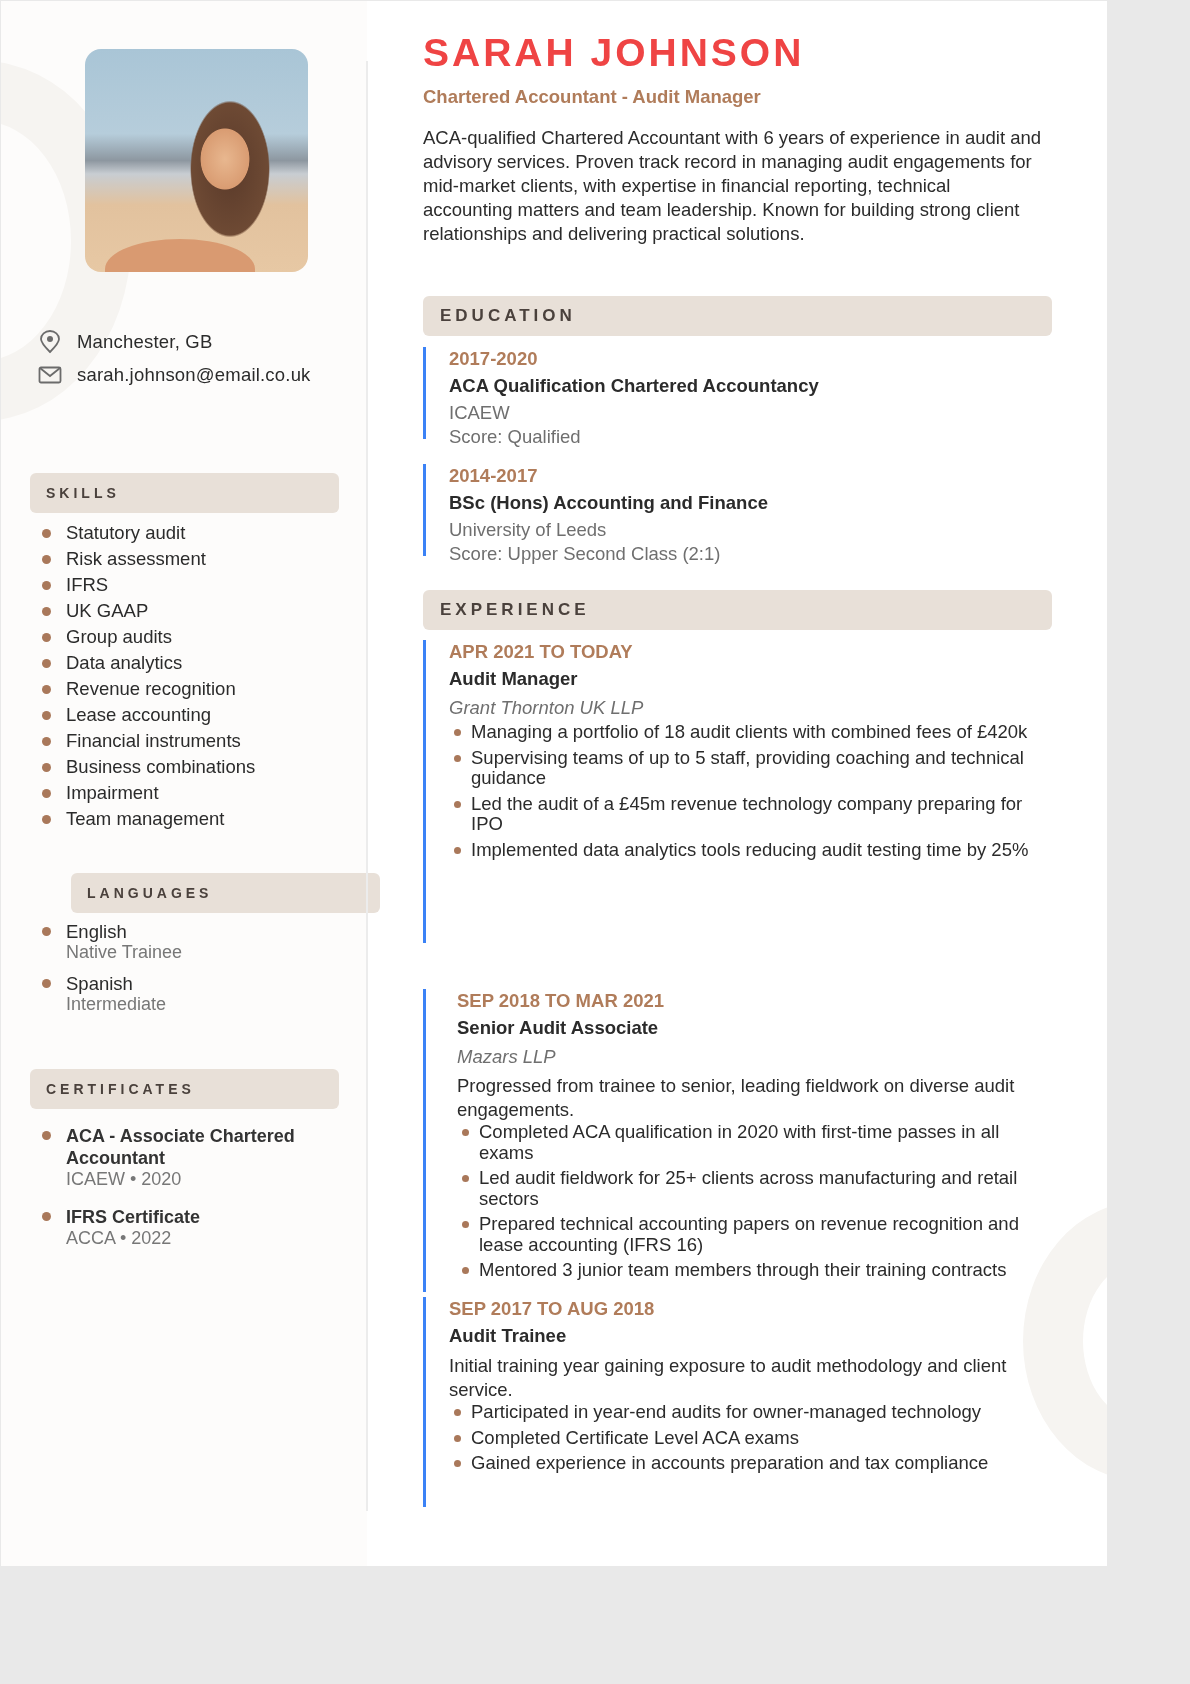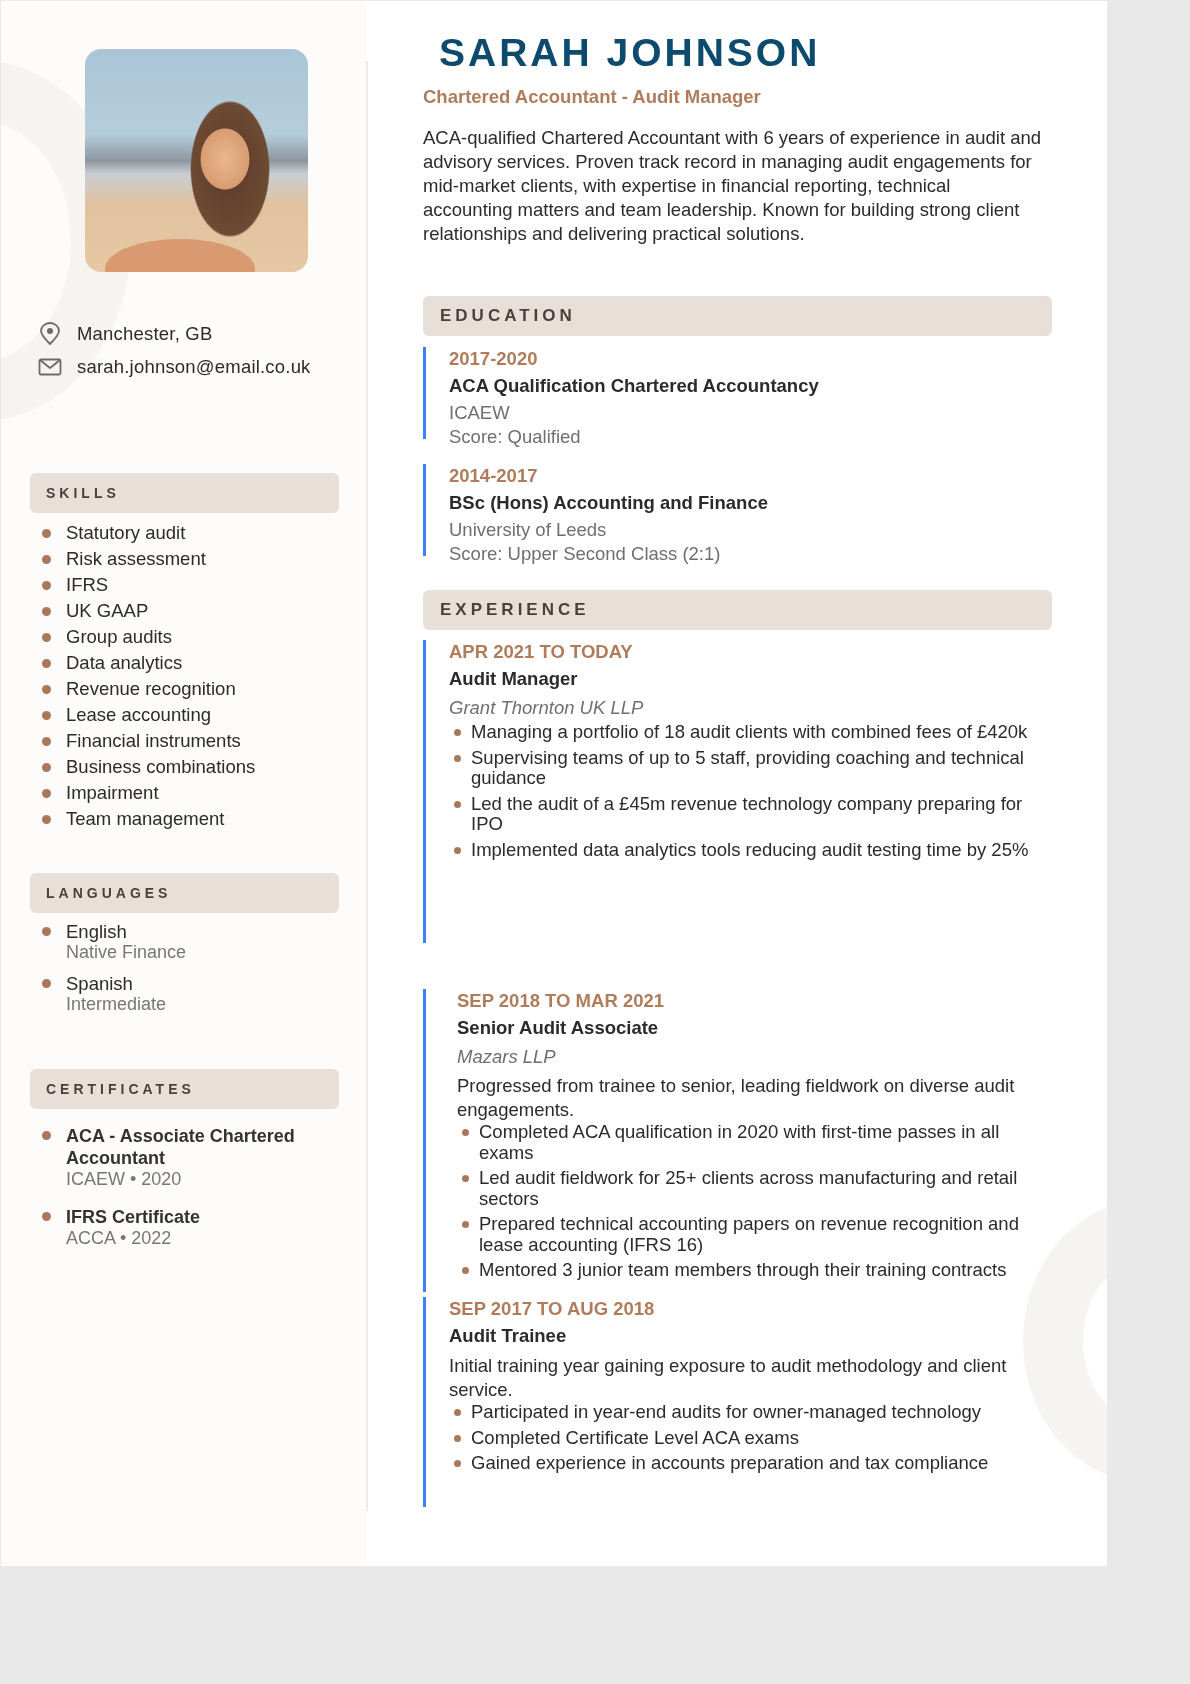--- a/index.html
+++ b/index.html
@@ -29,21 +29,21 @@
       border-radius: 16px; overflow: hidden;
       background:
         radial-gradient(ellipse 40px 50px at 140px 110px, #e8b78f 0%, #d99c72 60%, transparent 62%),
         radial-gradient(ellipse 70px 120px at 145px 120px, #5a3a2a 0%, #6e4a34 55%, transparent 57%),
         linear-gradient(180deg, #a9c5d6 0%, #b6cddb 38%, #8d97a0 50%, #c8cdd2 56%, #e2c29e 70%, #e7c8a4 100%);
     }
     .photo-shoulder {
       position: absolute; left: 20px; top: 190px; width: 150px; height: 60px;
       border-radius: 50% 50% 0 0; background: #d99a71;
     }
-    .contact { position: absolute; left: 36px; top: 316px; }
+    .contact { position: absolute; left: 36px; top: 324px; }
     .contact-row { display: flex; align-items: center; height: 33.5px; }
     .contact-row .ico { width: 26px; height: 24px; margin-right: 14px; display: flex; align-items: center; justify-content: center; }
     .contact-row .txt { font-size: 18.5px; color: #2b2b2b; letter-spacing: 0.2px; }
     .side-heading {
       position: absolute; left: 29px; width: 309px; height: 40px;
       background: #e8e0d8; border-radius: 6px;
       font-size: 14px; font-weight: bold; letter-spacing: 4px; color: #4a413c;
       padding-left: 16px; line-height: 40px;
     }
     .side-list { position: absolute; left: 40px; list-style: none; }
@@ -51,21 +51,21 @@
     .side-list li::before {
       content: ""; position: absolute; left: 1px; top: 9px; width: 9px; height: 9px; border-radius: 50%; background: #a9785a;
     }
     .lang-list li, .cert-list li { margin-bottom: 10px; line-height: 21px; }
     .lang-list li::before, .cert-list li::before { top: 6px; }
     .item-title { font-weight: 500; color: #2b2b2b; }
     .item-sub { color: #777; font-size: 18px; }
     .cert-list .item-title { font-weight: bold; color: #333; font-size: 18px; line-height: 22px; }
 
     .main { position: absolute; left: 422px; top: 0; width: 630px; }
-    .name { position: absolute; left: 16px; top: 30px; font-size: 39px; font-weight: bold; letter-spacing: 3px; color: #0c4a6e; white-space: nowrap; }
+    .name { position: absolute; left: 0; top: 30px; font-size: 39px; font-weight: bold; letter-spacing: 3px; color: #ef4444; white-space: nowrap; }
     .role { position: absolute; left: 0; top: 85px; font-size: 18.5px; font-weight: bold; color: #b07c5a; white-space: nowrap; }
     .summary { position: absolute; left: 0; top: 125px; width: 620px; font-size: 18.5px; line-height: 24px; color: #2b2b2b; }
     .main-heading {
       position: absolute; left: 0; width: 629px; height: 40px; background: #e8e0d8; border-radius: 6px;
       font-size: 17px; font-weight: bold; letter-spacing: 4px; color: #4a413c; padding-left: 17px; line-height: 40px;
     }
     .entry { position: absolute; left: 0; width: 630px; border-left: 3px solid #3b82f6; padding-left: 23px; }
     .entry .date { font-size: 18.5px; font-weight: bold; color: #b07c5a; line-height: 24px; }
     .entry .title { font-size: 18.5px; font-weight: bold; color: #2b2b2b; line-height: 30px; }
     .entry .muted { font-size: 18.5px; color: #6f6f6f; line-height: 24px; }
@@ -118,25 +118,25 @@
       <li>Group audits</li>
       <li>Data analytics</li>
       <li>Revenue recognition</li>
       <li>Lease accounting</li>
       <li>Financial instruments</li>
       <li>Business combinations</li>
       <li>Impairment</li>
       <li>Team management</li>
     </ul>
 
-    <div class="side-heading" style="top:872px;">LANGUAGES</div>
+    <div class="side-heading" style="top:872px;margin-left:41px;">LANGUAGES</div>
     <ul class="side-list lang-list" style="top:920px;">
       <li>
         <div class="item-title">English</div>
-        <div class="item-sub">Native Finance</div>
+        <div class="item-sub">Native Trainee</div>
       </li>
       <li>
         <div class="item-title">Spanish</div>
         <div class="item-sub">Intermediate</div>
       </li>
     </ul>
 
     <div class="side-heading" style="top:1068px;">CERTIFICATES</div>
     <ul class="side-list cert-list" style="top:1124px; width:290px;">
       <li style="margin-bottom:16px;">

